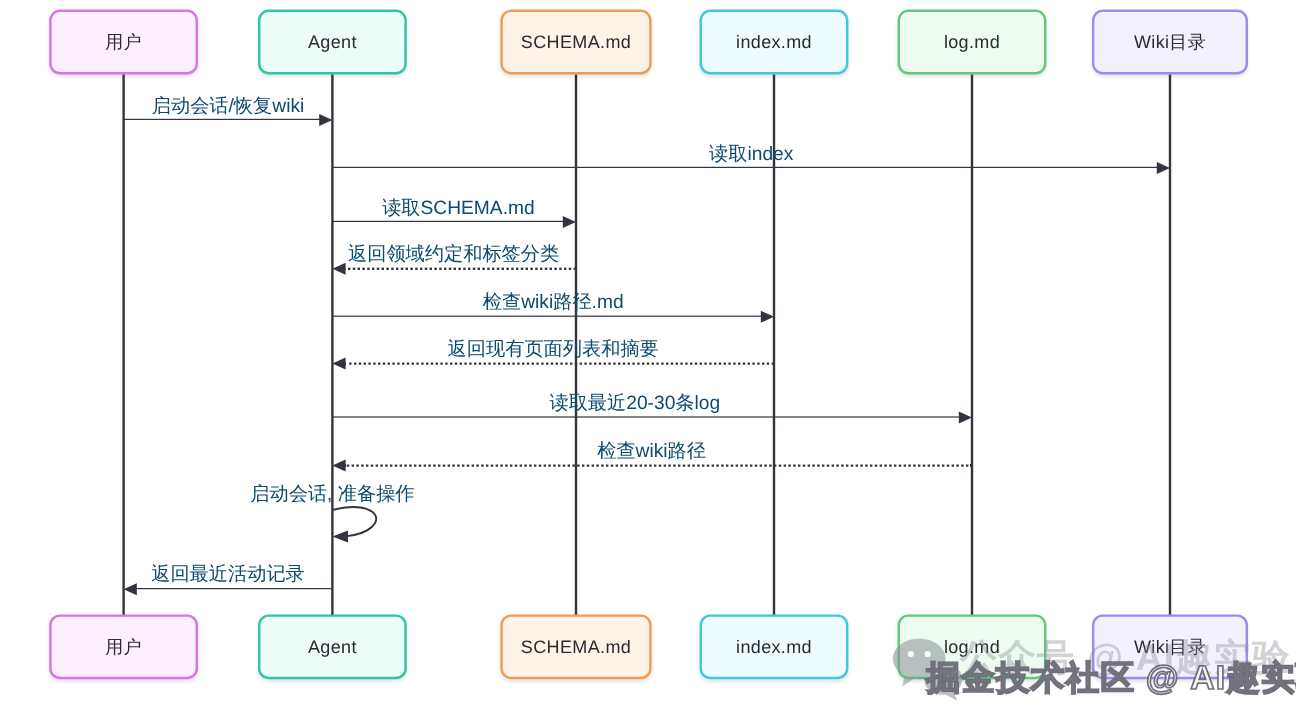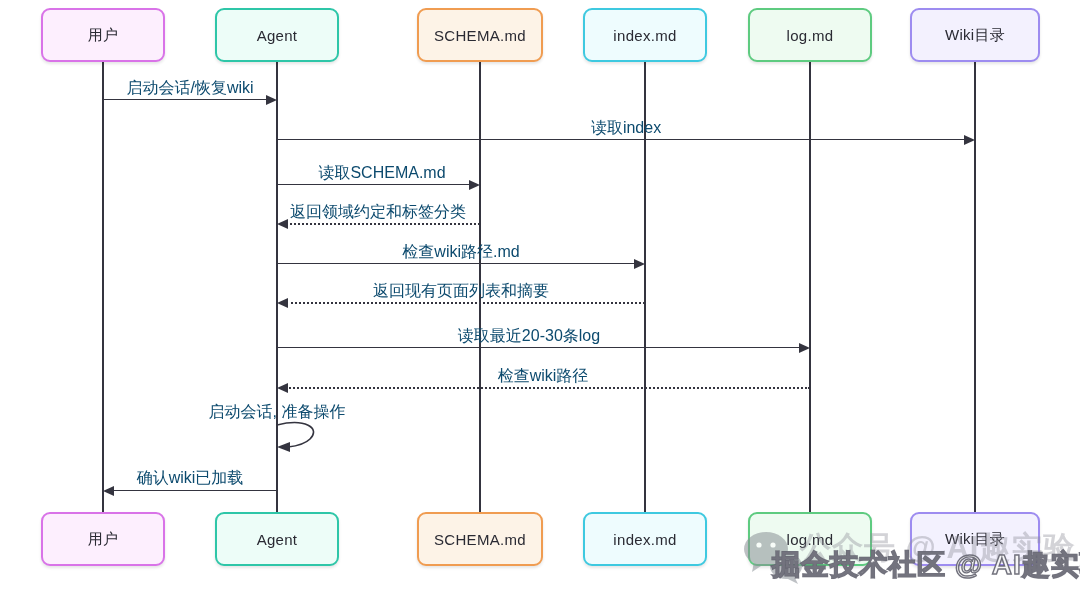--- a/index.html
+++ b/index.html
@@ -129,21 +129,21 @@
       <span class="shaft"></span>
       <span class="head"></span>
     </div>
 
   <span class="mlabel" style="left:277px; top:402px">启动会话, 准备操作</span>
   <svg class="selfloop" style="left:277px; top:420px" width="50" height="36" viewBox="0 0 50 36">
     <path d="M 0 5 C 28 -2, 44 8, 33 19 C 28 24, 20 26, 11 27" fill="none" stroke="#34343f" stroke-width="1.6"></path>
     <polygon points="13,22 0,27 13,32" fill="#34343f"></polygon>
   </svg>
 
-  <span class="mlabel" style="left:190px; top:468px">确认wiki已加载</span>
+  <span class="mlabel" style="left:190px; top:468px">返回最近活动记录</span>
   <div class="arrow left" style="left:103px; top:491px; width:174px">
       <span class="shaft"></span>
       <span class="head"></span>
     </div>
 
   <div class="pbox" style="left: 41px; top: 512px; width: 124px; background-color: rgb(253, 239, 254); border-color: rgb(217, 115, 232);">
       <span>用户</span>
     </div>
   <div class="pbox" style="left: 215px; top: 512px; width: 124px; background-color: rgb(237, 253, 248); border-color: rgb(46, 198, 168);">
       <span>Agent</span>

